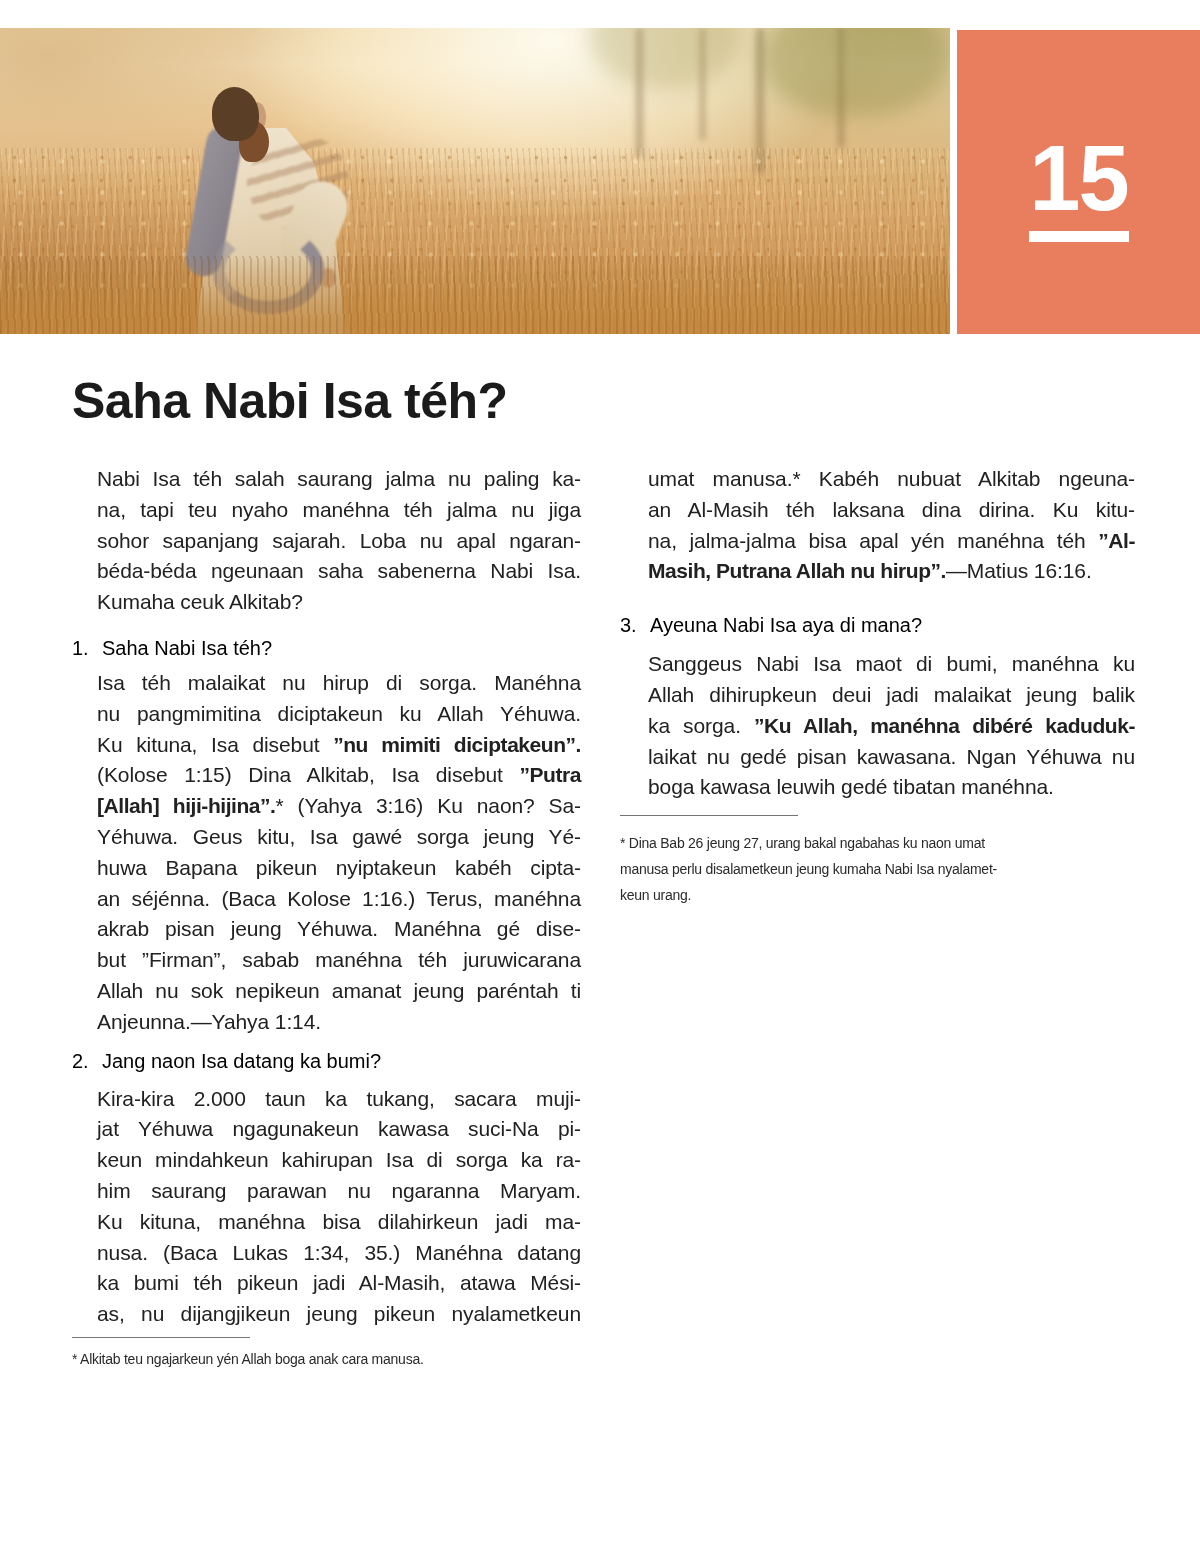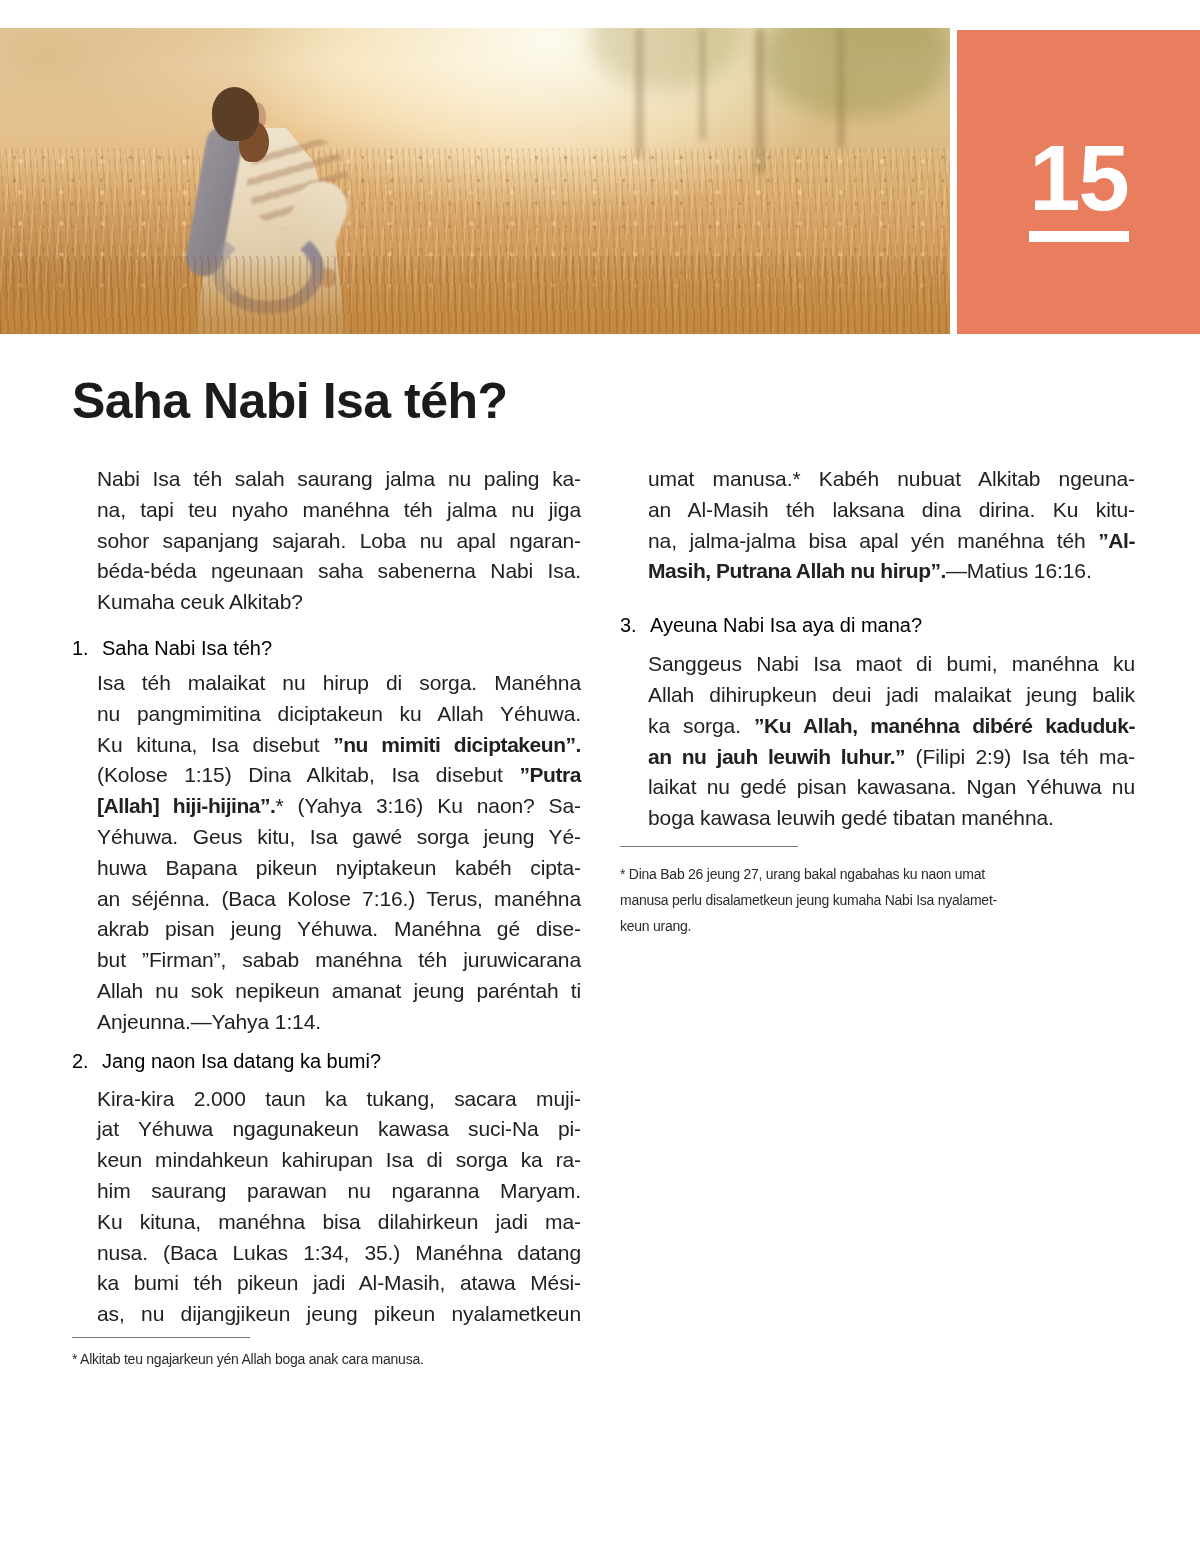--- a/index.html
+++ b/index.html
@@ -158,21 +158,21 @@
       <span class="num" data-name="section-number">1.</span><span data-name="section-heading-text">Saha Nabi Isa téh?</span>
     </div>
     <div class="para" data-name="section-1-paragraph">
         <div data-name="text-line" class="tline jline">Isa téh malaikat nu hirup di sorga. Manéhna</div>
         <div data-name="text-line" class="tline jline">nu pangmimitina diciptakeun ku Allah Yéhuwa.</div>
         <div data-name="text-line" class="tline jline">Ku kituna, Isa disebut <b>”nu mimiti diciptakeun”.</b></div>
         <div data-name="text-line" class="tline jline">(Kolose 1:15) Dina Alkitab, Isa disebut <b>”Putra</b></div>
         <div data-name="text-line" class="tline jline"><b>[Allah] hiji-hijina”.</b>* (Yahya 3:16) Ku naon? Sa-</div>
         <div data-name="text-line" class="tline jline">Yéhuwa. Geus kitu, Isa gawé sorga jeung Yé-</div>
         <div data-name="text-line" class="tline jline">huwa Bapana pikeun nyiptakeun kabéh cipta-</div>
-        <div data-name="text-line" class="tline jline">an séjénna. (Baca Kolose 7:16.) Terus, manéhna</div>
+        <div data-name="text-line" class="tline jline">an séjénna. (Baca Kolose 1:16.) Terus, manéhna</div>
         <div data-name="text-line" class="tline jline">akrab pisan jeung Yéhuwa. Manéhna gé dise-</div>
         <div data-name="text-line" class="tline jline">but ”Firman”, sabab manéhna téh juruwicarana</div>
         <div data-name="text-line" class="tline jline">Allah nu sok nepikeun amanat jeung paréntah ti</div>
         <div data-name="text-line" class="tline lastline">Anjeunna.—Yahya 1:14.</div>
       </div>
 
     <div class="sec-heading" data-name="section-2-heading">
       <span class="num" data-name="section-number">2.</span><span data-name="section-heading-text">Jang naon Isa datang ka bumi?</span>
     </div>
     <div class="para" data-name="section-2-paragraph">
@@ -200,21 +200,20 @@
         <div data-name="text-line" class="tline lastline"><b>Masih, Putrana Allah nu hirup”.</b>—Matius 16:16.</div>
       </div>
 
     <div class="sec-heading" data-name="section-3-heading">
       <span class="num" data-name="section-number">3.</span><span data-name="section-heading-text">Ayeuna Nabi Isa aya di mana?</span>
     </div>
     <div class="para" data-name="section-3-paragraph">
         <div data-name="text-line" class="tline jline">Sanggeus Nabi Isa maot di bumi, manéhna ku</div>
         <div data-name="text-line" class="tline jline">Allah dihirupkeun deui jadi malaikat jeung balik</div>
         <div data-name="text-line" class="tline jline">ka sorga. <b>”Ku Allah, manéhna dibéré kaduduk-</b></div>
-        <div data-name="text-line" class="tline jline"><b>an nu jauh leuwih luhur.”</b> (Filipi 2:9) Isa téh ma-</div>
         <div data-name="text-line" class="tline jline">laikat nu gedé pisan kawasana. Ngan Yéhuwa nu</div>
         <div data-name="text-line" class="tline lastline">boga kawasa leuwih gedé tibatan manéhna.</div>
       </div>
 
     <div class="fn-rule" data-name="footnote-rule-right"></div>
     <div class="footnote" data-name="footnote-right">
         <div data-name="text-line" class="tline plainline">* Dina Bab 26 jeung 27, urang bakal ngabahas ku naon umat</div>
         <div data-name="text-line" class="tline plainline">manusa perlu disalametkeun jeung kumaha Nabi Isa nyalamet-</div>
         <div data-name="text-line" class="tline plainline">keun urang.</div>
       </div>

